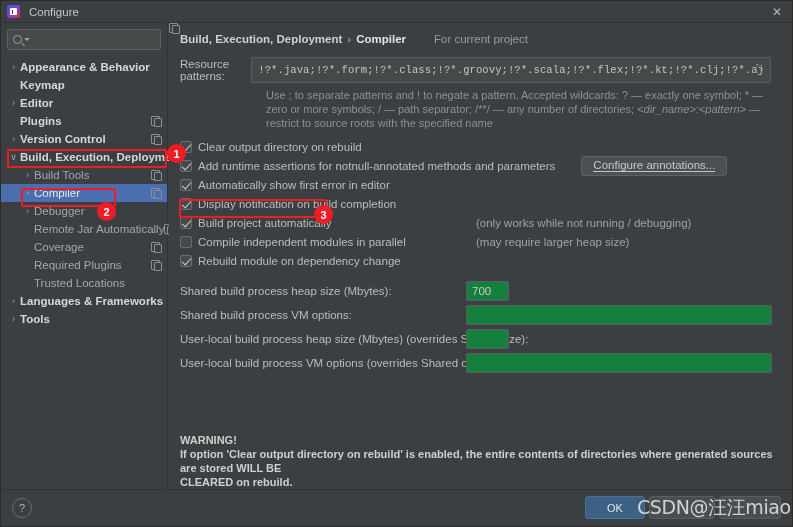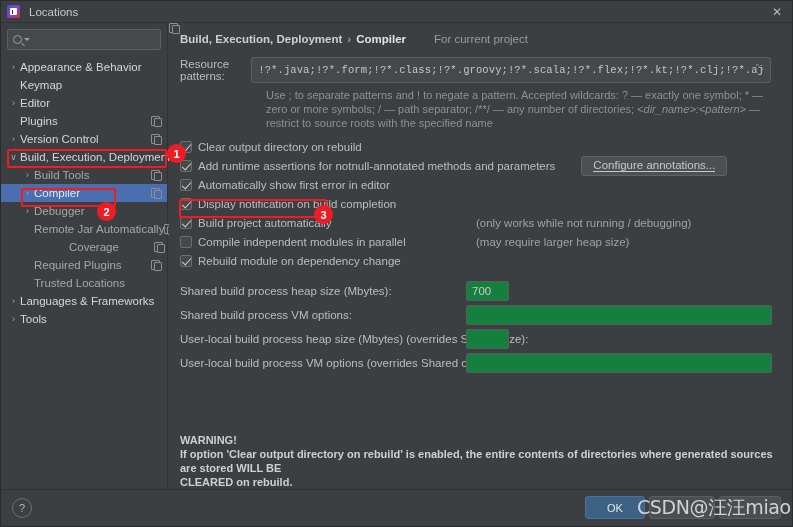--- a/index.html
+++ b/index.html
@@ -91,21 +91,21 @@
     padding-right: 6px; position: relative; cursor: default;
     font-size: 11.5px;
   }
   .tree-row.selected { background: #4b6eaf; }
   .tree-row .arrow {
     width: 13px; flex: 0 0 13px; display: flex;
     align-items: center; justify-content: center;
     color: #a9a9a9; font-size: 9px;
   }
   .tree-row .lbl { white-space: nowrap; }
-  .tree-row.top > .lbl { color: #d6d6d6; font-weight: normal; }
+  .tree-row.top > .lbl { color: #d6d6d6; font-weight: bold; }
   .tree-row.child > .lbl { color: #a6a6a6; }
   .tree-row.selected > .lbl { color: #e8e8e8; }
   .tree-row .copy-ic {
     margin-left: auto; width: 10px; height: 10px;
     position: relative; flex: 0 0 10px;
   }
   .copy-ic::before {
     content: ""; position: absolute; left: 0; top: 0;
     width: 7px; height: 8px;
     border: 1px solid #8d9092; border-radius: 1px;
@@ -254,21 +254,21 @@
     z-index: 21; font-family: "Liberation Sans", sans-serif;
   }
 </style>
 </head>
 <body>
 
 <div id="app">
 
   <div class="titlebar">
     <div class="title-icon"></div>
-    <div class="title-text">Locations</div>
+    <div class="title-text">Configure</div>
     <div class="close-btn">✕</div>
   </div>
 
   <div class="sidebar">
     <div class="search-wrap">
       <div class="search-box">
         <span class="search-icon"></span>
         <span class="search-caret"></span>
         <input class="search-input" type="text" placeholder="" style="">
       </div>
@@ -312,21 +312,21 @@
         </div>
         <div class="tree-row child" style="padding-left: 20px;">
           <span class="arrow">›</span>
           <span class="lbl">Debugger</span>
         </div>
         <div class="tree-row child" style="padding-left: 20px;">
           <span class="arrow"></span>
           <span class="lbl">Remote Jar Automatically</span>
           <span class="copy-ic"></span>
         </div>
-        <div class="tree-row child" style="padding-left: 20px; gap: 35px;">
+        <div class="tree-row child" style="padding-left: 20px;">
           <span class="arrow"></span>
           <span class="lbl">Coverage</span>
           <span class="copy-ic"></span>
         </div>
         <div class="tree-row child" style="padding-left: 20px;">
           <span class="arrow"></span>
           <span class="lbl">Required Plugins</span>
           <span class="copy-ic"></span>
         </div>
         <div class="tree-row child" style="padding-left: 20px;">

